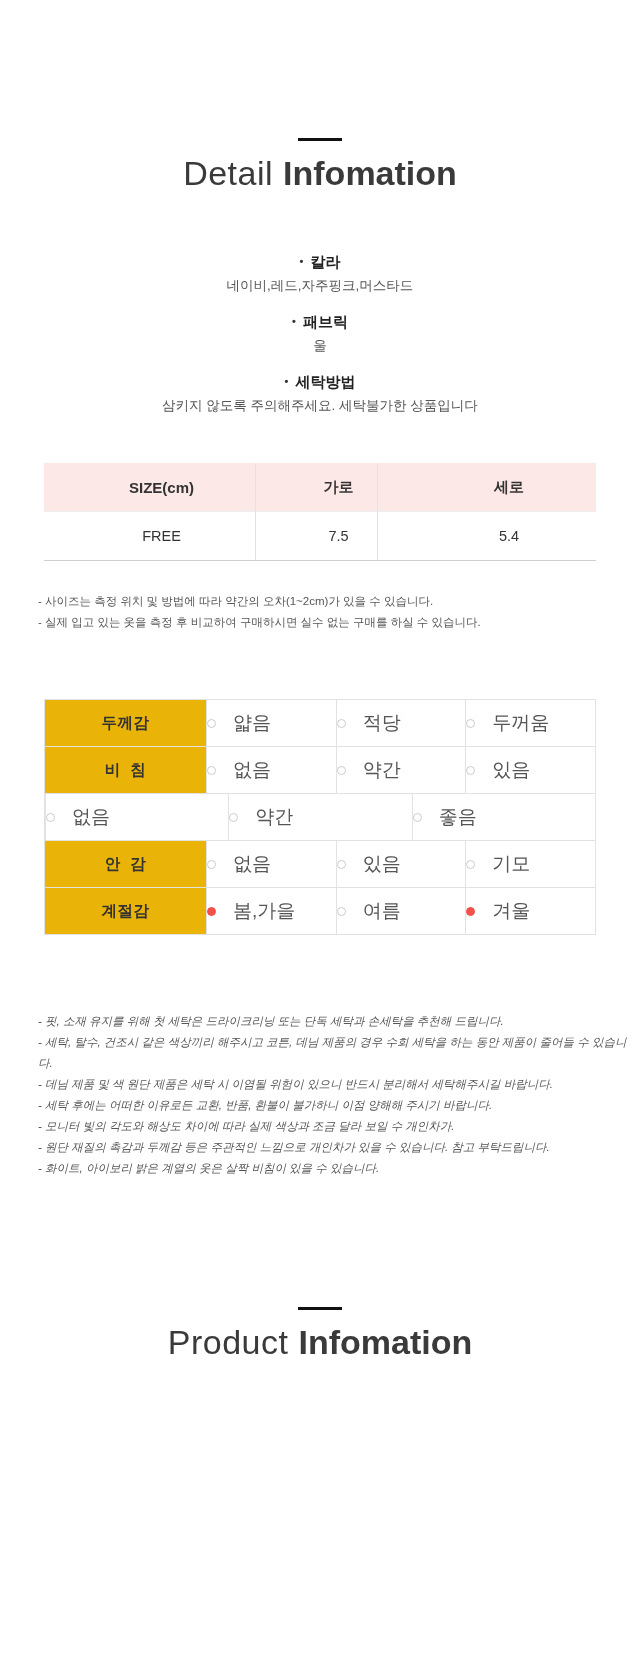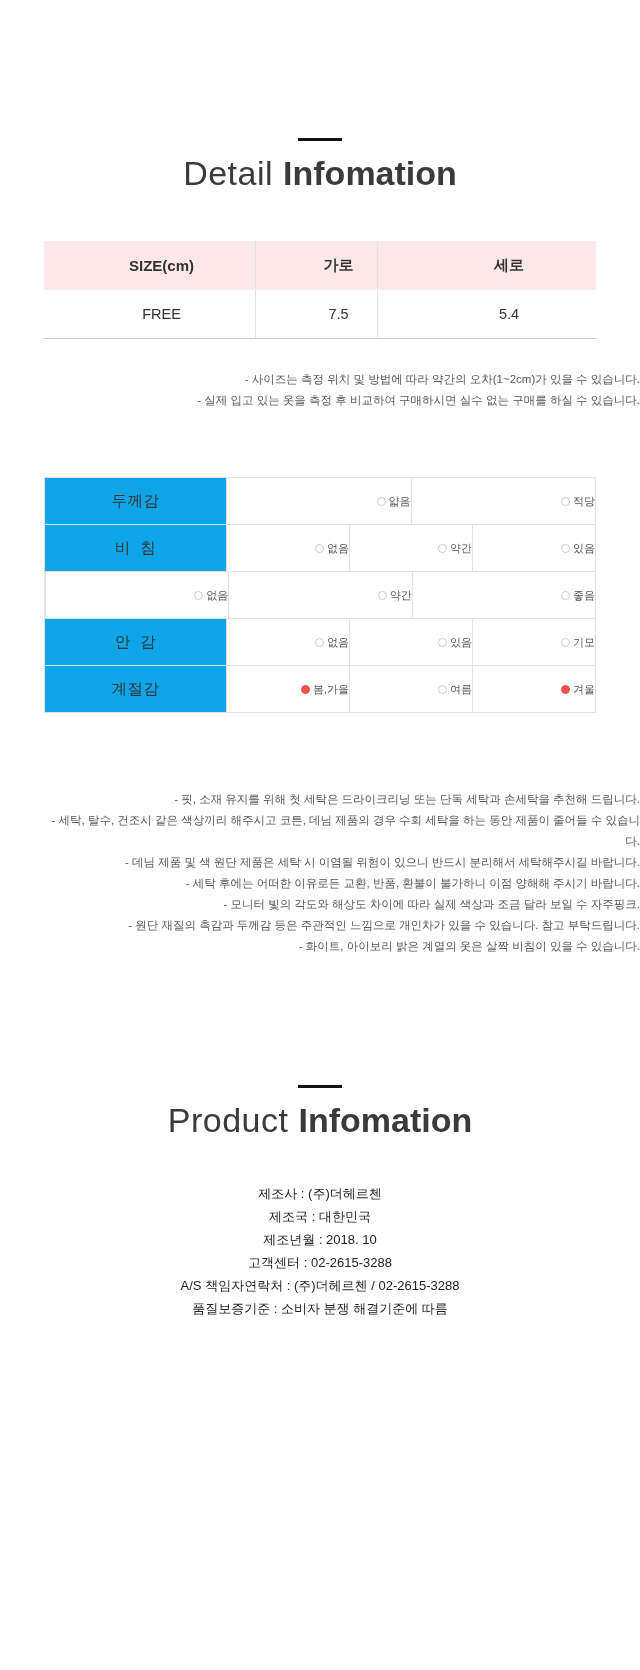--- a/index.html
+++ b/index.html
@@ -24,48 +24,62 @@
   
   .size-table { margin:48px 0 0 44px; width:552px; }
   .s-row { display:flex; }
   .s-head { background:#fce9e7; border-bottom:1px solid #eeeeee; }
   .s-cell { height:48px; display:flex; align-items:center; justify-content:center; font-size:14.5px; color:#333; }
   .s-head .s-cell { font-weight:700; font-size:15px; }
   .s-cell.c1 { width:214px;margin-left:24px; } .s-cell.c2 { width:133px; } .s-cell.c3 { width:244px; }
   .s-cell + .s-cell { border-left:1px solid #e2e2e2;padding-left:44px; }
   .s-body { border-bottom:1px solid #cfcfcf;text-align:center; }
 
-  .notes { margin:30px 0 0 38px; font-size:11.5px; color:#555; line-height:21px;text-align:right; }
-  .notes.second { margin-top:76px; }
+  .notes { margin:30px 0 0 38px; font-size:11.5px; color:#555; line-height:21px; }
+  .notes.second { margin-top:76px;font-style:italic; }
 
   
   .attr-table { margin:66px 0 0 44px; width:552px; border:1px solid #e2e2e2; border-bottom:none; }
   .a-row { display:flex; height:47px; border-bottom:1px solid #e2e2e2; }
-  .a-label { width:181px; background:#0ea5e9; display:flex; align-items:center; justify-content:center;
-             font-size:15.5px; font-weight:400; color:#333; white-space:pre; letter-spacing:0.5px; }
-  .a-opt { flex:1; display:flex; align-items:center; justify-content:flex-end; gap:3px;
-           font-size:11px; color:#555; border-left:1px solid #e2e2e2; }
+  .a-label { width:161px; background:#eab308; display:flex; align-items:center; justify-content:center;
+             font-size:15.5px; font-weight:700; color:#333; white-space:pre; letter-spacing:0.5px; }
+  .a-opt { flex:1; display:flex; align-items:center; justify-content:flex-start; gap:17px;
+           font-size:19px; color:#555; border-left:1px solid #e2e2e2; }
   .radio { width:9px; height:9px; border-radius:50%; border:1px solid #cccccc; background:#fff; flex:0 0 auto; }
   .radio.sel { background:#f2504b; border-color:#f2504b; }
 
   
   .p-line { width:44px; height:3px; background:#111; margin:128px auto 0; }
   .p-lines { margin-top:42px; text-align:center; font-size:13px; line-height:23px; color:#222; font-weight:500; }
 </style>
 </head>
 <body>
 
 <div class="page">
 
   <section>
     <div class="top-line"></div>
     <h1 class="sec-title">
       <span class="t-light">Detail</span><span class="t-bold">Infomation</span>
     </h1>
 
+    <div class="bullets" id="bullets">
+        <div class="b-group">
+       <div class="b-label"><span class="b-dot">•</span>칼라</div>
+       <div class="b-value">네이비,레드,자주핑크,머스타드</div>
+     </div>
+        <div class="b-group">
+       <div class="b-label"><span class="b-dot">•</span>패브릭</div>
+       <div class="b-value">울</div>
+     </div>
+        <div class="b-group">
+       <div class="b-label"><span class="b-dot">•</span>세탁방법</div>
+       <div class="b-value">삼키지 않도록 주의해주세요. 세탁불가한 상품입니다</div>
+     </div>
+      </div>
 
     <div class="size-table" id="size-table">
         <div class="s-row s-head">
           <div class="s-cell c1">SIZE(cm)</div>
           <div class="s-cell c2">가로</div>
           <div class="s-cell c3">세로</div>
         </div>
         <div class="s-row s-body">
           <div class="s-cell c1">FREE</div>
           <div class="s-cell c2">7.5</div>
@@ -81,20 +95,24 @@
     <div class="attr-table" id="attr-table">
         <div class="a-row">
        <div class="a-label">두께감</div>
           <div class="a-opt">
          <span class="radio"></span>
          <span>얇음</span>
        </div>
           <div class="a-opt">
          <span class="radio"></span>
          <span>적당</span>
+       </div>
+          <div class="a-opt">
+         <span class="radio"></span>
+         <span>두꺼움</span>
        </div>
         </div>
         <div class="a-row">
        <div class="a-label">비  침</div>
           <div class="a-opt">
          <span class="radio"></span>
          <span>없음</span>
        </div>
           <div class="a-opt">
          <span class="radio"></span>
@@ -149,34 +167,26 @@
          <span>겨울</span>
        </div>
         </div>
       </div>
 
     <div class="notes second" id="care-notes">
         <div>- 핏, 소재 유지를 위해 첫 세탁은 드라이크리닝 또는 단독 세탁과 손세탁을 추천해 드립니다.</div>
         <div>- 세탁, 탈수, 건조시 같은 색상끼리 해주시고 코튼, 데님 제품의 경우 수회 세탁을 하는 동안 제품이 줄어들 수 있습니다.</div>
         <div>- 데님 제품 및 색 원단 제품은 세탁 시 이염될 위험이 있으니 반드시 분리해서 세탁해주시길 바랍니다.</div>
         <div>- 세탁 후에는 어떠한 이유로든 교환, 반품, 환불이 불가하니 이점 양해해 주시기 바랍니다.</div>
-        <div>- 모니터 빛의 각도와 해상도 차이에 따라 실제 색상과 조금 달라 보일 수 자주핑크.</div>
+        <div>- 모니터 빛의 각도와 해상도 차이에 따라 실제 색상과 조금 달라 보일 수 개인차가.</div>
         <div>- 원단 재질의 촉감과 두께감 등은 주관적인 느낌으로 개인차가 있을 수 있습니다. 참고 부탁드립니다.</div>
         <div>- 화이트, 아이보리 밝은 계열의 옷은 살짝 비침이 있을 수 있습니다.</div>
       </div>
   </section>
 
   <section>
     <div class="p-line"></div>
     <h1 class="sec-title">
       <span class="t-light">Product</span><span class="t-bold">Infomation</span>
     </h1>
-    <div class="p-lines" id="product-lines">
-        <div>제조사 : (주)더헤르첸</div>
-        <div>제조국 : 대한민국</div>
-        <div>제조년월 : 2018. 10</div>
-        <div>고객센터 : 02-2615-3288</div>
-        <div>A/S 책임자연락처 : (주)더헤르첸 / 02-2615-3288</div>
-        <div>품질보증기준 : 소비자 분쟁 해결기준에 따름</div>
-      </div>
   </section>
 
 </div>
 
 </body></html>

